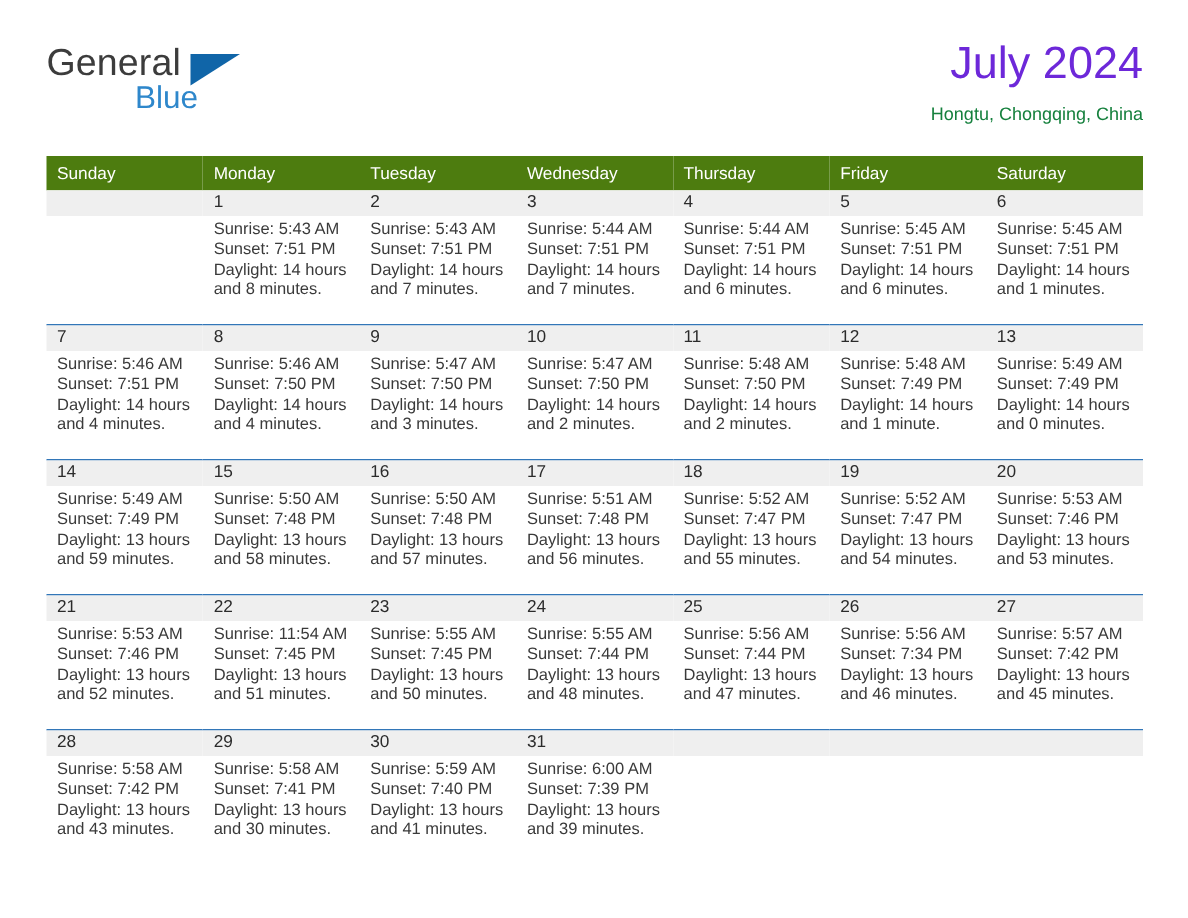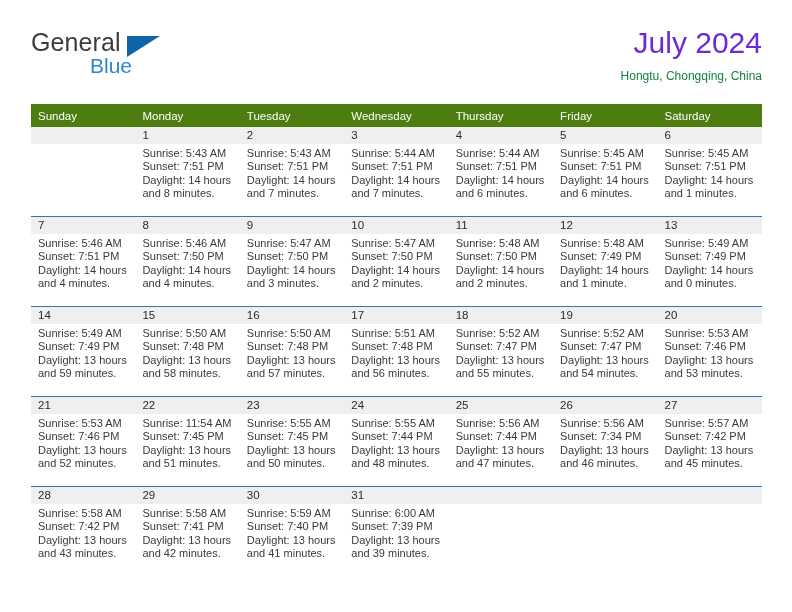--- a/index.html
+++ b/index.html
@@ -498,21 +498,21 @@
                 </div>
               </div>
             </td>
             <td>
               <div class="daycell">
                 <div class="daynum-band">29</div>
                 <div class="dayinfo">
                   <div>Sunrise: 5:58 AM</div>
                   <div>Sunset: 7:41 PM</div>
                   <div>Daylight: 13 hours</div>
-                  <div>and 42 minutes.</div>
+                  <div>and 30 minutes.</div>
                 </div>
               </div>
             </td>
             <td>
               <div class="daycell">
                 <div class="daynum-band">30</div>
                 <div class="dayinfo">
                   <div>Sunrise: 5:59 AM</div>
                   <div>Sunset: 7:40 PM</div>
                   <div>Daylight: 13 hours</div>

